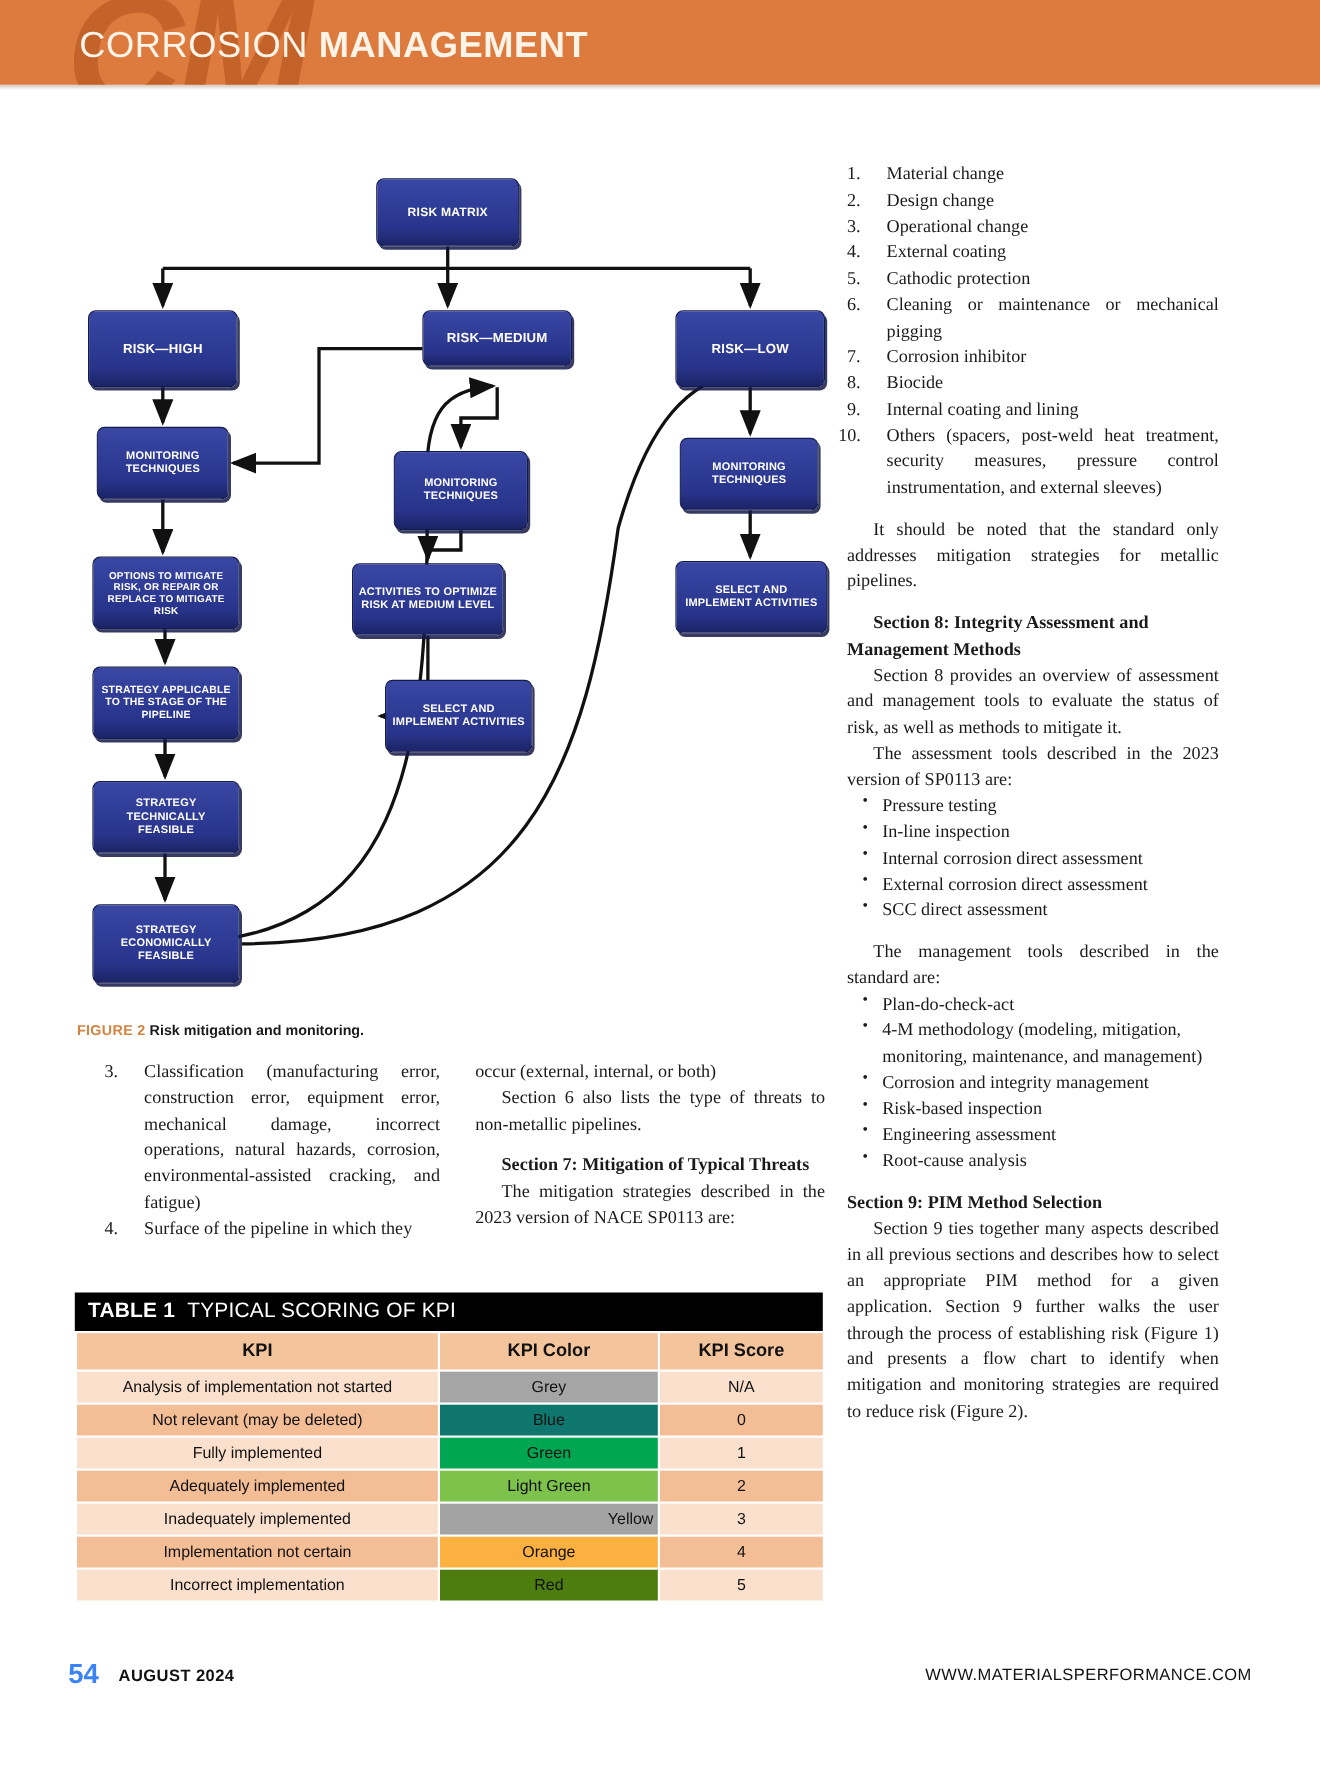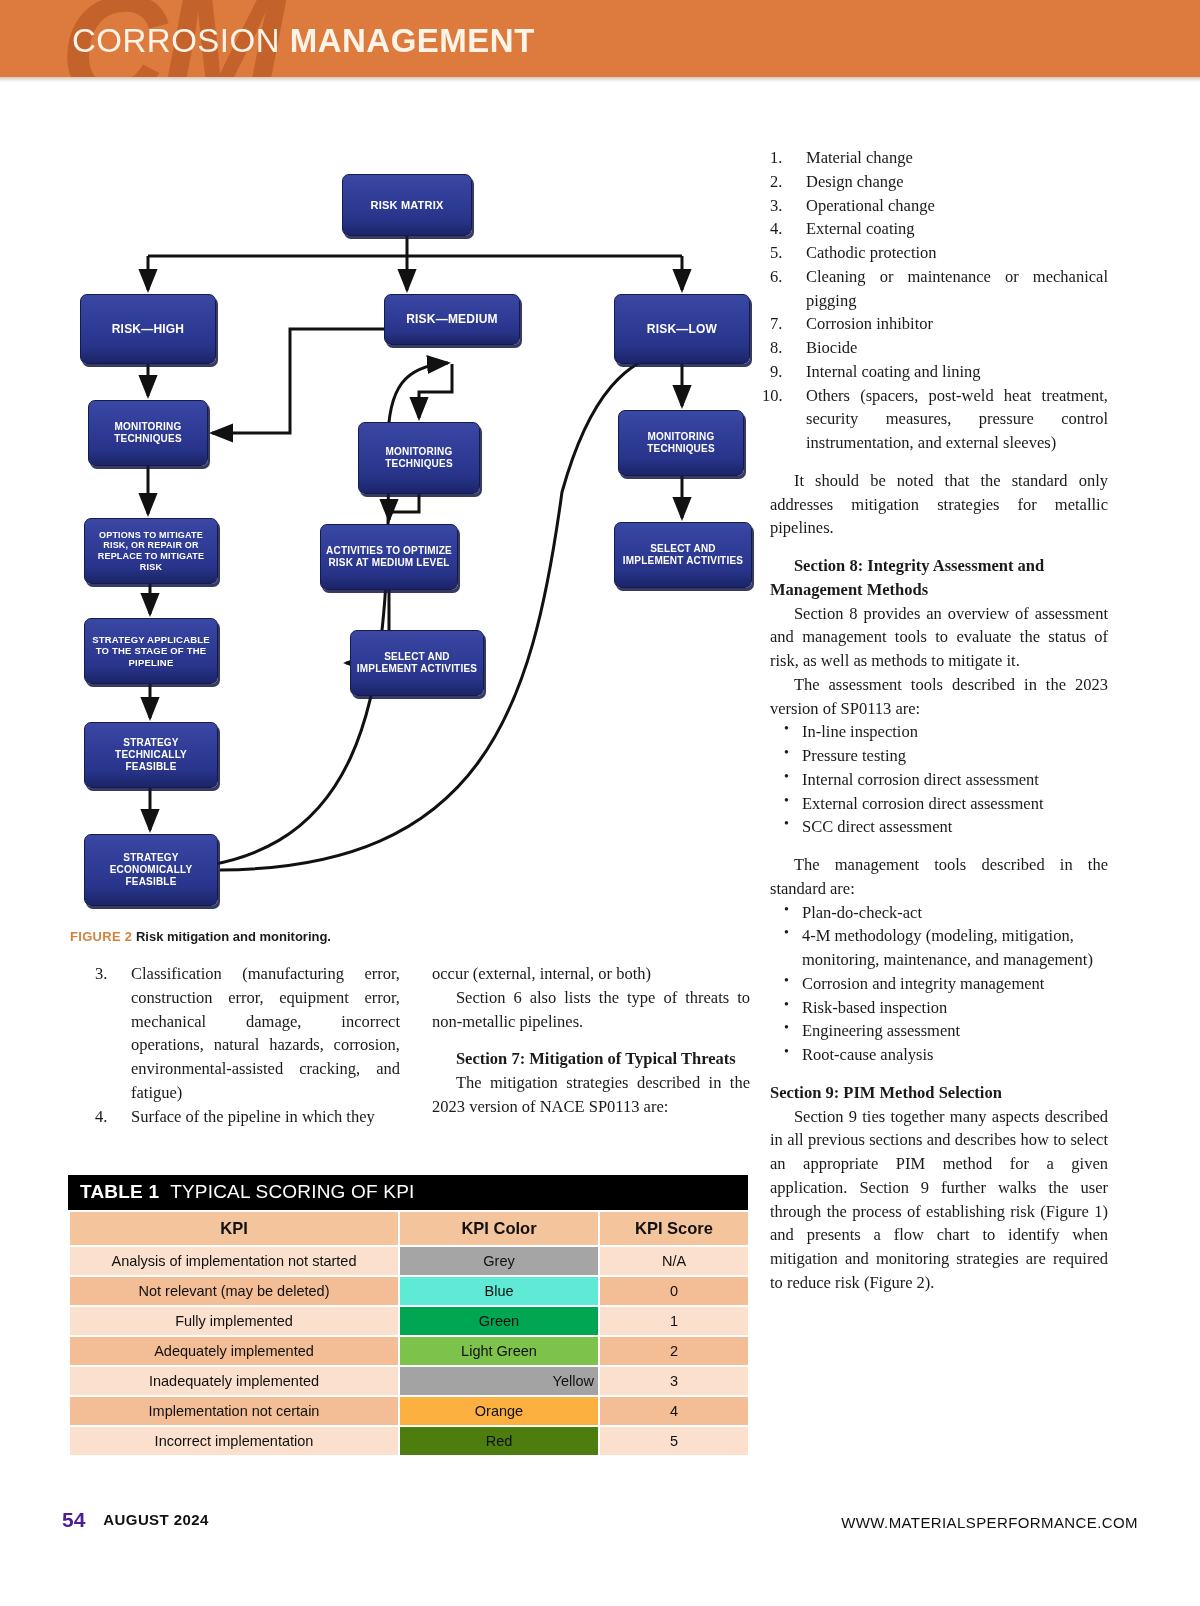--- a/index.html
+++ b/index.html
@@ -33,21 +33,21 @@
   }
   .banner-title .thin{font-weight:400;}
   .banner-title .bold{font-weight:bold;}
   .banner-shadow{
     position:absolute;left:0;top:77px;width:1200px;height:5px;
     background:linear-gradient(to bottom,rgba(120,70,30,.30),rgba(120,70,30,0));
   }
 
   
   .figure-wrap{position:absolute;left:62px;top:140px;width:690px;height:780px;}
-  .fc{position:absolute;left:0;top:12px;width:690px;height:780px;}
+  .fc{position:absolute;left:0;top:0;width:690px;height:780px;}
   .node{
     position:absolute;
     background:linear-gradient(to bottom,#3a47a3 0%,#2f3c96 45%,#28348a 75%,#1b2466 100%);
     border:1px solid #131a4d;
     border-radius:7px;
     box-shadow:2px 3px 0 rgba(20,25,70,.85);
     color:#ffffff;
     font-family:"Liberation Sans",sans-serif;
     font-weight:bold;
     display:flex;align-items:center;justify-content:center;
@@ -141,21 +141,21 @@
   tr.even td.kpi,tr.even td.score{background:#f3bd95;}
   col.c1{width:330px;}
   col.c2{width:200px;}
   col.c3{width:150px;}
 
   
   .footer-left{
     position:absolute;left:62px;top:1508px;
     font-family:"Liberation Sans",sans-serif;white-space:nowrap;
   }
-  .footer-left .pg{font-size:21px;font-weight:bold;color:#4c1d95;vertical-align:-2px;}
+  .footer-left .pg{font-size:25px;font-weight:bold;color:#3b82f6;vertical-align:-2px;}
   .footer-left .dt{font-size:15px;font-weight:bold;color:#111;letter-spacing:.4px;margin-left:18px;text-align:center;}
   .footer-right{
     position:absolute;right:62px;top:1514px;
     font-family:"Liberation Sans",sans-serif;
     font-size:15px;letter-spacing:.4px;color:#111;white-space:nowrap;
   }
 </style>
 </head>
 <body>
 
@@ -265,22 +265,22 @@
   <div class="spacer"></div>
   <p>It should be noted that the standard only addresses mitigation strategies for metallic pipelines.</p>
   <div class="spacer"></div>
 
   <h3>Section 8: Integrity Assessment and</h3>
   <h3 class="noind">Management Methods</h3>
   <p>Section 8 provides an overview of assessment and management tools to evaluate the status of risk, as well as methods to mitigate it.</p>
   <p>The assessment tools described in the 2023 version of SP0113 are:</p>
 
   <ul class="bul">
+    <li>Pressure testing</li>
     <li>In-line inspection</li>
-    <li>Pressure testing</li>
     <li>Internal corrosion direct assessment</li>
     <li>External corrosion direct assessment</li>
     <li>SCC direct assessment</li>
   </ul>
 
   <div class="spacer"></div>
   <p>The management tools described in the standard are:</p>
 
   <ul class="bul">
     <li>Plan-do-check-act</li>
@@ -315,21 +315,21 @@
       </tr>
     </thead>
     <tbody>
       <tr class="odd">
         <td class="kpi">Analysis of implementation not started</td>
         <td class="swatch" style="background: rgb(165, 165, 165);">Grey</td>
         <td class="score">N/A</td>
       </tr>
       <tr class="even">
         <td class="kpi">Not relevant (may be deleted)</td>
-        <td class="swatch" style="background: #5eead4;">Blue</td>
+        <td class="swatch" style="background: #0f766e;">Blue</td>
         <td class="score">0</td>
       </tr>
       <tr class="odd">
         <td class="kpi">Fully implemented</td>
         <td class="swatch" style="background: rgb(0, 166, 81);">Green</td>
         <td class="score">1</td>
       </tr>
       <tr class="even">
         <td class="kpi">Adequately implemented</td>
         <td class="swatch" style="background: rgb(124, 194, 75);">Light Green</td>

